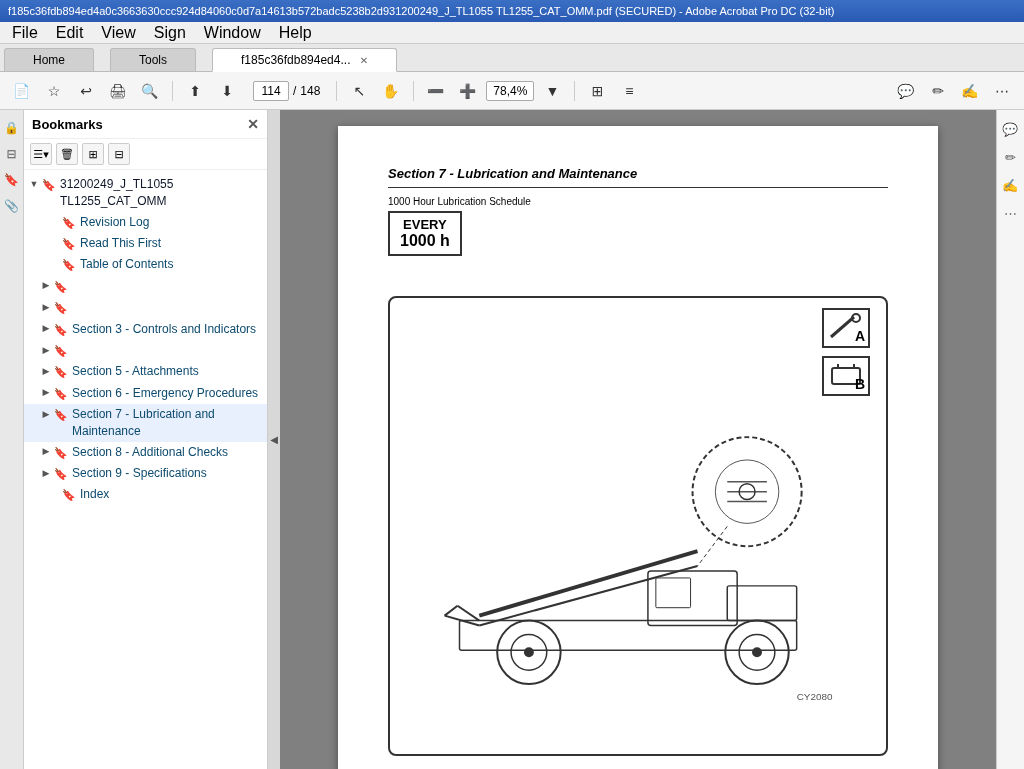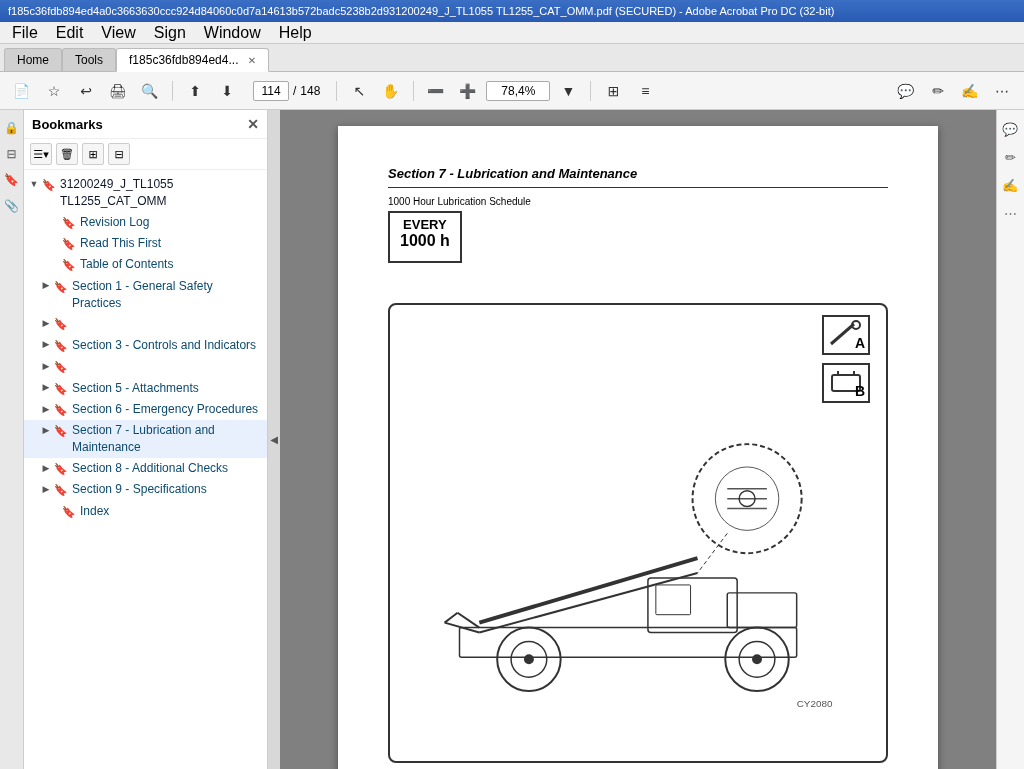--- a/index.html
+++ b/index.html
@@ -37,28 +37,28 @@
     
     .tab-bar {
       background: #e8e8e8;
       border-bottom: 1px solid #bbb;
       height: 28px;
       display: flex;
       align-items: flex-end;
       padding: 0 4px;
     }
     .tab {
-      padding: 4px 12px;
+      padding: 4px 28px;
       font-size: 12px;
       border: 1px solid #bbb;
       border-bottom: none;
       background: #d0d0d0;
       cursor: pointer;
       border-radius: 3px 3px 0 0;
-      margin-right: 0;
+      margin-right: 16px;
     }
     .tab.active {
       background: white;
       border-bottom: 1px solid white;
       margin-bottom: -1px;
       z-index: 1;
     }
     .tab-close {
       margin-left: 6px;
       font-size: 10px;
@@ -102,21 +102,21 @@
     }
     .page-input {
       width: 36px;
       text-align: center;
       border: 1px solid #aaa;
       padding: 2px 4px;
       font-size: 12px;
       border-radius: 2px;
     }
     .zoom-input {
-      width: 64px;
+      width: 48px;
       text-align: center;
       border: 1px solid #aaa;
       padding: 2px 4px;
       font-size: 12px;
       border-radius: 2px;
     }
     .toolbar-spacer { flex: 1; }
 
     
     .main-area {
@@ -440,21 +440,20 @@
 
       <div class="bm-item" style="padding-left:24px;">
         <span class="bm-expand" style="width:12px;"></span>
         <span class="bm-icon">🔖</span>
         <span class="bm-text">Table of Contents</span>
       </div>
 
       <div class="bm-item" style="padding-left:16px;">
         <span class="bm-expand">▶</span>
         <span class="bm-icon">🔖</span>
-        <span class="bm-text">Section 1 - General Safety Practices</span>
       </div>
 
       <div class="bm-item" style="padding-left:16px;">
         <span class="bm-expand">▶</span>
         <span class="bm-icon">🔖</span>
       </div>
 
       <div class="bm-item" style="padding-left:16px;">
         <span class="bm-expand">▶</span>
         <span class="bm-icon">🔖</span>
@@ -509,21 +508,21 @@
   </div>
 
   <div class="pdf-area">
     <div class="pdf-page">
 
       <div class="pdf-section-title">Section 7 - Lubrication and Maintenance</div>
       <hr class="pdf-divider">
       <div class="pdf-subtitle">1000 Hour Lubrication Schedule</div>
 
       <div style="position:relative; margin-bottom: 20px;">
-        <div style="display:inline-block; border: 2px solid #333; padding: 4px 10px 11px 10px; text-align:center;">
+        <div style="display:inline-block; border: 2px solid #333; padding: 4px 10px 4px 10px; text-align:center;">
           <div style="font-weight:bold; font-size: 13px;">EVERY</div>
           <div style="font-weight:bold; font-size: 16px;">1000 h</div>
         </div>
       </div>
 
       <div class="pdf-content-area">
 
         <div class="icon-box icon-box-a">
           <svg width="40" height="32" viewBox="0 0 40 32">
 

